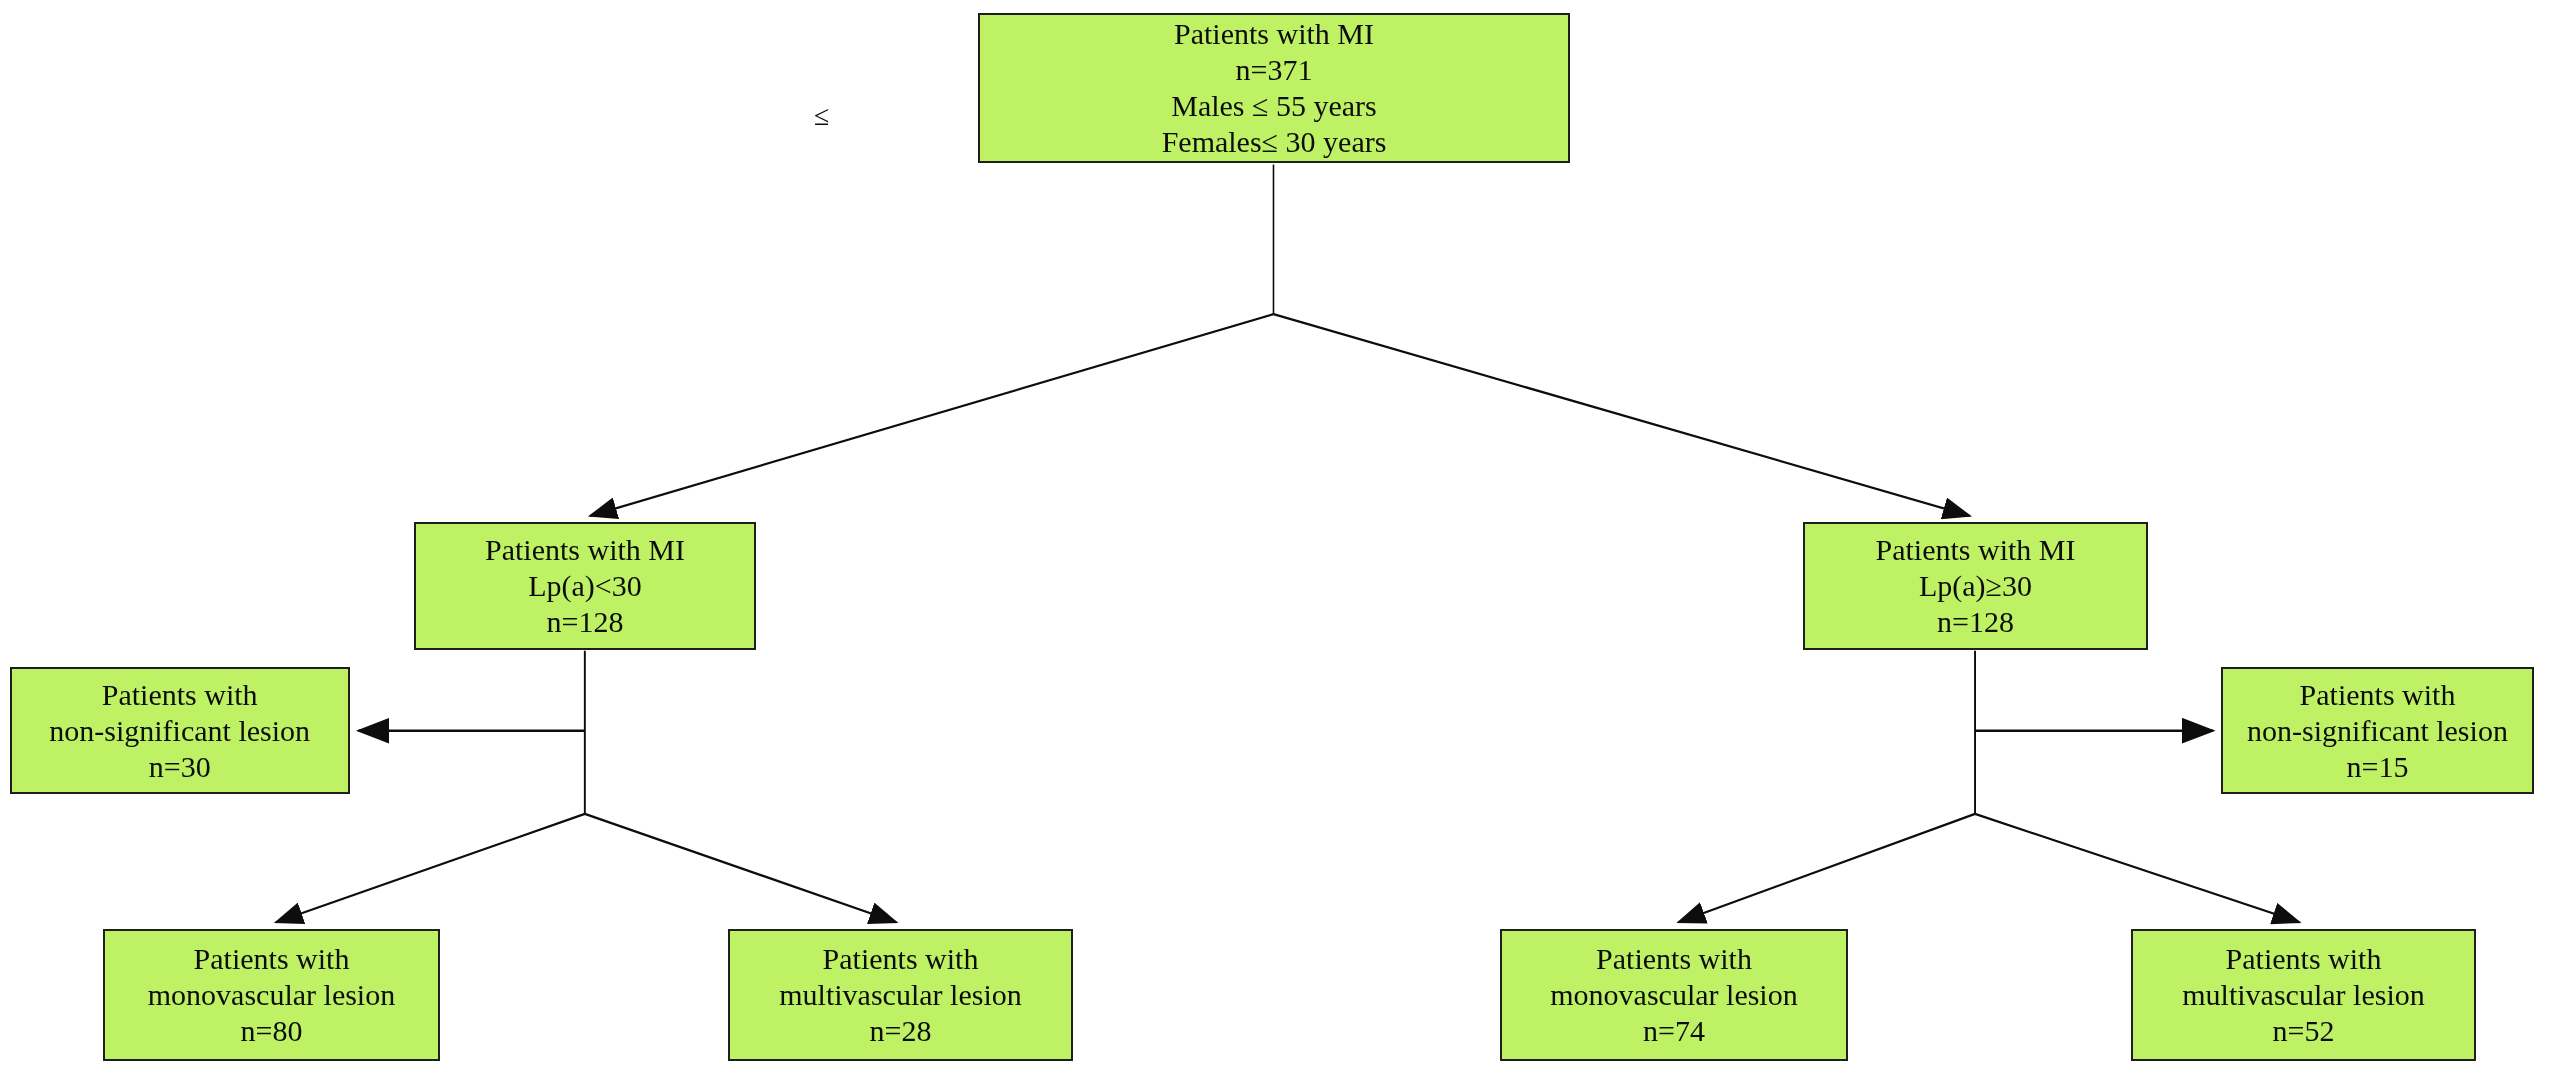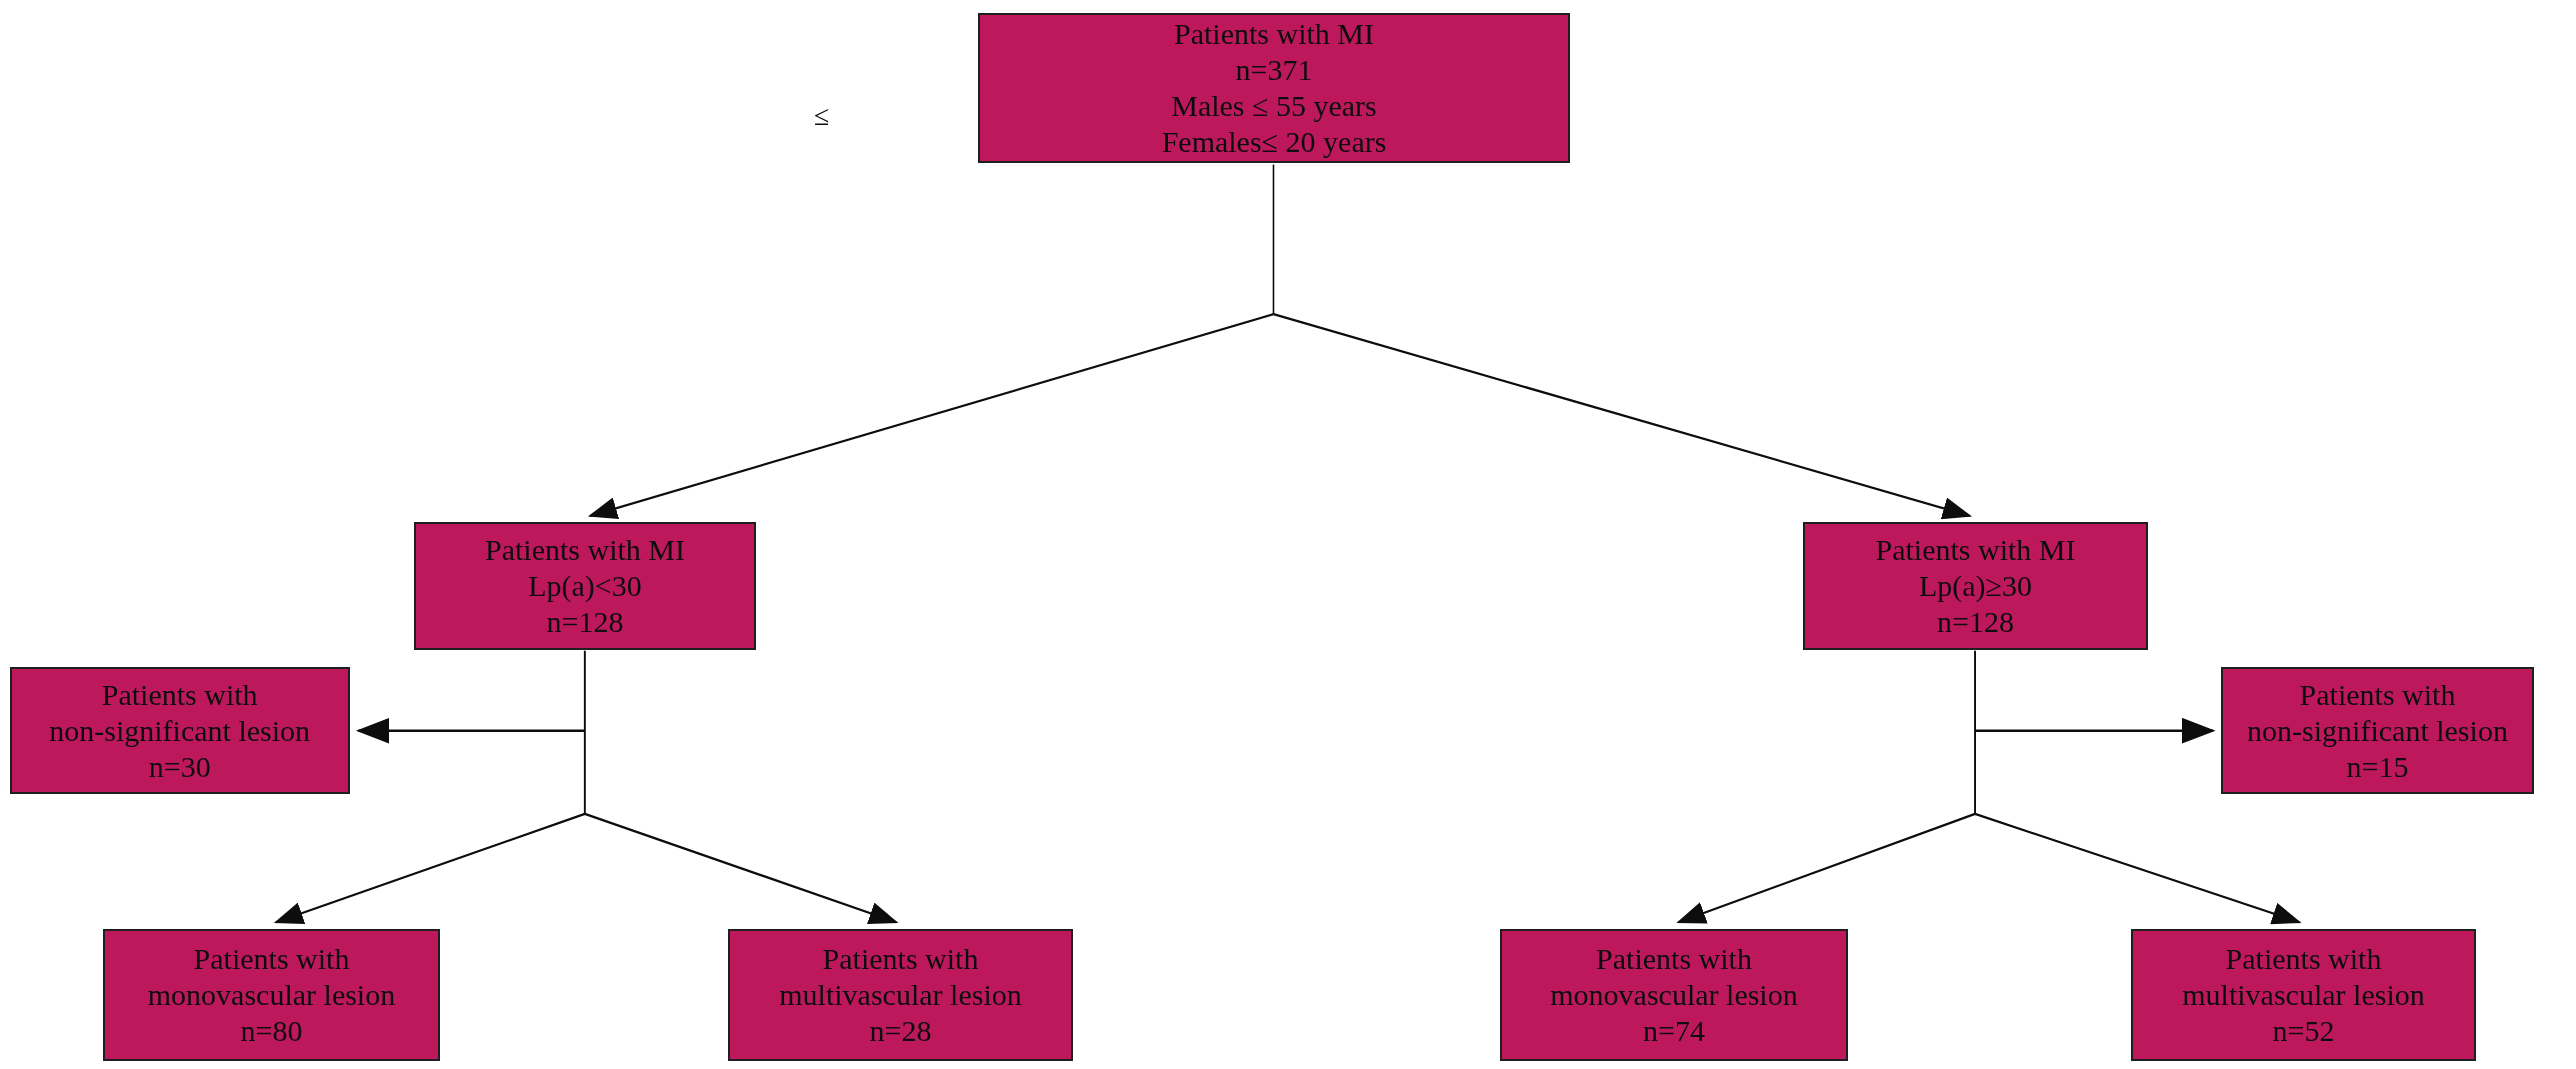--- a/index.html
+++ b/index.html
@@ -22,21 +22,21 @@
     position: absolute;
     left: 0;
     top: 0;
     width: 2576px;
     height: 1070px;
   }
   .box {
     position: absolute;
     box-sizing: border-box;
     border: 2.6px solid #1f1f1f;
-    background: #be185d;
+    background: #bef264;
     display: flex;
     flex-direction: column;
     justify-content: center;
     align-items: center;
     text-align: left;
   }
   .bline {
     font-size: 30px;
     line-height: 36px;
     white-space: nowrap;
@@ -77,21 +77,21 @@
     <line x1="3063" y1="1262" x2="2603" y2="1430" stroke="#0d0d0d" stroke-width="3.5" marker-end="url(#arrow)"></line>
     <line x1="3063" y1="1262" x2="3566" y2="1430" stroke="#0d0d0d" stroke-width="3.5" marker-end="url(#arrow)"></line>
   </svg>
 
   <span class="stray">≤</span>
 
   <div class="box" style="left:978px; top:13px; width:592px; height:150px;">
     <div class="bline">Patients with MI</div>
     <div class="bline">n=371</div>
     <div class="bline">Males ≤ 55 years</div>
-    <div class="bline">Females≤ 20 years</div>
+    <div class="bline">Females≤ 30 years</div>
   </div>
 
   <div class="box" style="left:414px; top:522px; width:342px; height:128px;">
     <div class="bline">Patients with MI</div>
     <div class="bline">Lp(a)&lt;30</div>
     <div class="bline">n=128</div>
   </div>
 
   <div class="box" style="left:1803px; top:522px; width:345px; height:128px;">
     <div class="bline">Patients with MI</div>

